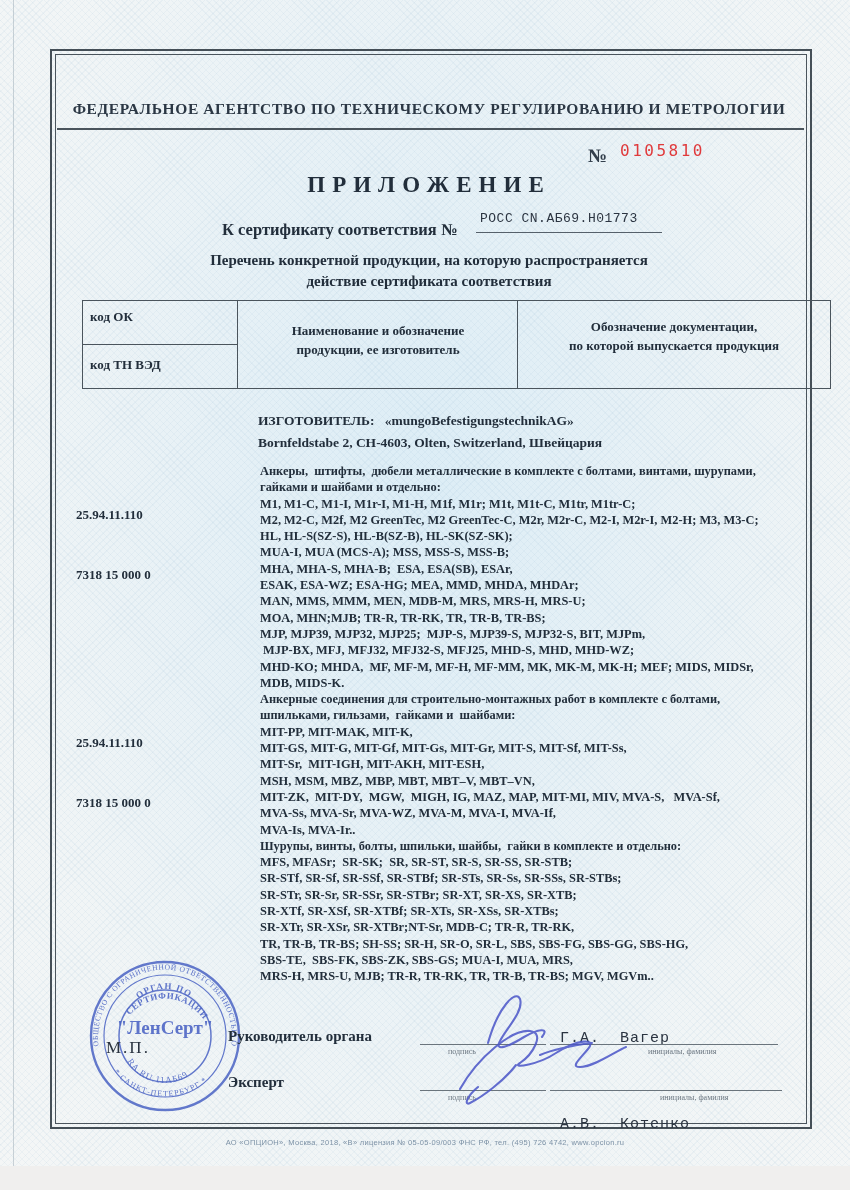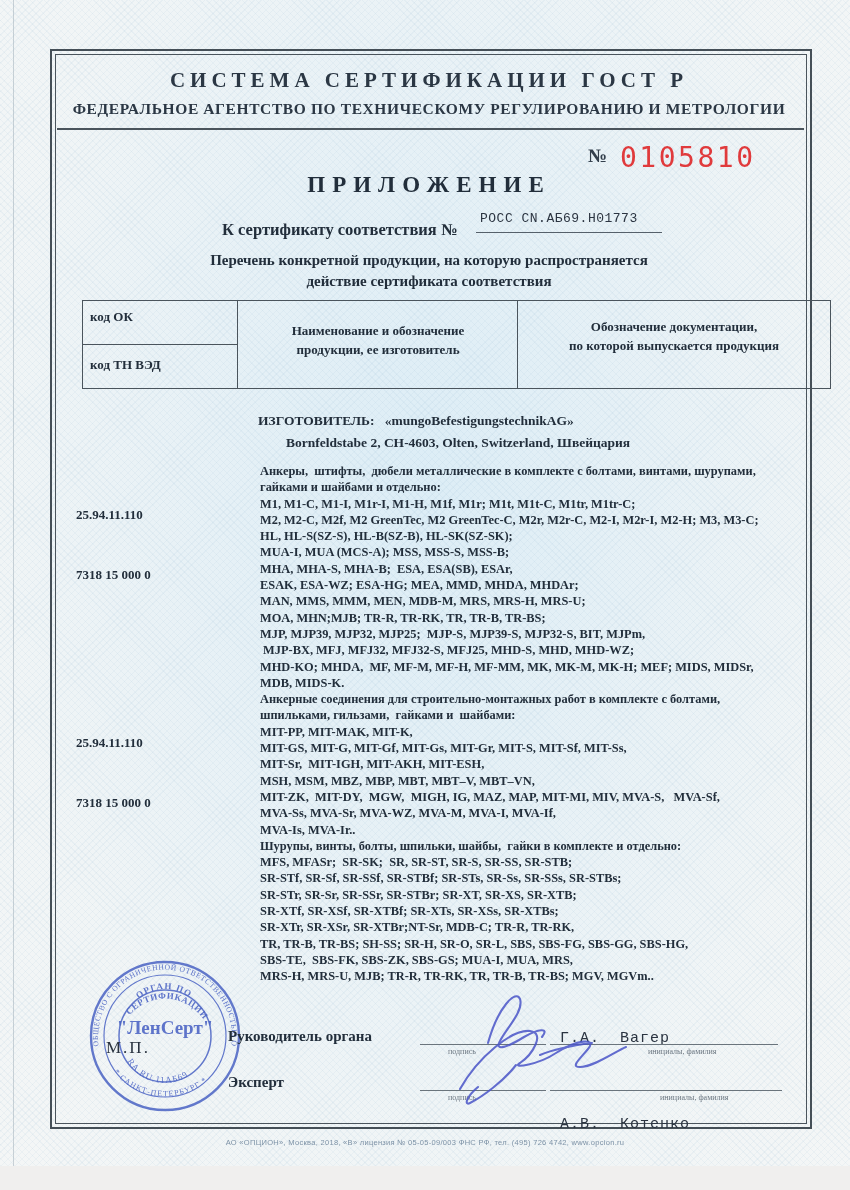--- a/index.html
+++ b/index.html
@@ -22,37 +22,37 @@
     position:absolute;left:50px;top:49px;width:758px;height:1076px;
     border:2.5px solid #454f57;
   }
   .frame-inner{position:absolute;inset:3px;border:1.2px solid #4a545c;}
   .abs{position:absolute;}
   .ctr{left:52px;width:754px;text-align:center;}
   .hdr-title{top:68px;font-size:21px;font-weight:bold;letter-spacing:5px;color:#2b3744;}
   .hdr-agency{top:100px;font-size:15.5px;font-weight:bold;letter-spacing:.6px;color:#2b3744;}
   .hdr-divider{position:absolute;left:57px;top:128px;width:747px;height:1.6px;background:#4a545c;}
   .blank-no-label{left:588px;top:145px;font-size:19px;font-weight:bold;color:#333f4c;}
-  .blank-no{left:620px;top:141px;font-family:"DejaVu Sans Mono",monospace;font-size:28px;color:#e03a3c;letter-spacing:2.5px;}
+  .blank-no{left:620px;top:141px;font-family:"DejaVu Sans Mono",monospace;font-size:16px;color:#e03a3c;letter-spacing:2.5px;}
   .doc-title{top:172px;font-size:23px;font-weight:bold;letter-spacing:7px;color:#222e3b;}
   .cert-label{left:222px;top:220px;font-size:16.5px;font-weight:bold;color:#222e3b;}
   .cert-no{left:480px;top:211px;font-family:"Liberation Mono",monospace;font-size:13px;letter-spacing:.5px;color:#2b3441;}
   .cert-line{left:476px;top:232px;width:186px;height:1px;background:#55606a;}
   .sub1{top:252px;font-size:15px;font-weight:bold;color:#222e3b;}
   .sub2{top:273px;font-size:15px;font-weight:bold;color:#222e3b;}
   .tbl{position:absolute;left:57px;top:300px;width:747px;height:87px;border:1.4px solid #4a545c;margin-left:25px;}
   .tbl .v1{position:absolute;left:154px;top:0;width:1.3px;height:100%;background:#4a545c;}
   .tbl .v2{position:absolute;left:434px;top:0;width:1.3px;height:100%;background:#4a545c;}
   .tbl .h1{position:absolute;left:0;top:43px;width:154px;height:1.3px;background:#4a545c;}
   .tbl .c1a{position:absolute;left:7px;top:8px;font-size:13px;font-weight:bold;}
   .tbl .c1b{position:absolute;left:7px;top:56px;font-size:13px;font-weight:bold;}
   .tbl .c2{position:absolute;left:156px;top:20px;width:278px;text-align:center;font-size:13px;font-weight:bold;line-height:19px;}
   .tbl .c3{position:absolute;left:436px;top:16px;width:310px;text-align:center;font-size:13px;font-weight:bold;line-height:19px;}
   .mfr1{left:258px;top:413px;font-size:13.5px;font-weight:bold;white-space:pre;}
-  .mfr2{left:258px;top:435px;font-size:13.5px;font-weight:bold;margin-left:28px;}
+  .mfr2{left:258px;top:435px;font-size:13.5px;font-weight:bold;}
   .codes{font-size:13px;font-weight:bold;line-height:20px;white-space:pre;}
   .codes1{left:76px;top:465px;}
   .codes2{left:76px;top:693px;}
   .plines{left:260px;top:463px;width:545px;font-size:12.4px;font-weight:bold;line-height:16.3px;}
   .plines div{white-space:pre;}
   .mp{left:106px;top:1038px;font-size:17px;letter-spacing:2px;color:#2a3340;}
   .sig-label{font-size:15px;font-weight:bold;color:#222e3b;}
   .sig-line{height:1px;background:#6a747c;}
   .sig-sub{font-size:8px;color:#6b7680;}
   .sig-name{font-family:"Liberation Mono",monospace;font-size:15px;letter-spacing:1px;color:#2b3441;white-space:pre;}
@@ -63,21 +63,20 @@
 </head>
 <body>
 
 <div class="paper">
   <div class="left-fold"></div>
 
   <div class="frame">
     <div class="frame-inner"></div>
   </div>
 
-  <div class="abs ctr hdr-title">СИСТЕМА СЕРТИФИКАЦИИ ГОСТ Р</div>
   <div class="abs ctr hdr-agency">ФЕДЕРАЛЬНОЕ АГЕНТСТВО ПО ТЕХНИЧЕСКОМУ РЕГУЛИРОВАНИЮ И МЕТРОЛОГИИ</div>
   <div class="hdr-divider"></div>
 
   <div class="abs blank-no-label">№</div>
   <div class="abs blank-no">0105810</div>
 
   <div class="abs ctr doc-title">ПРИЛОЖЕНИЕ</div>
 
   <div class="abs cert-label">К сертификату соответствия №</div>
   <div class="abs cert-no">РОСС CN.АБ69.Н01773</div>

